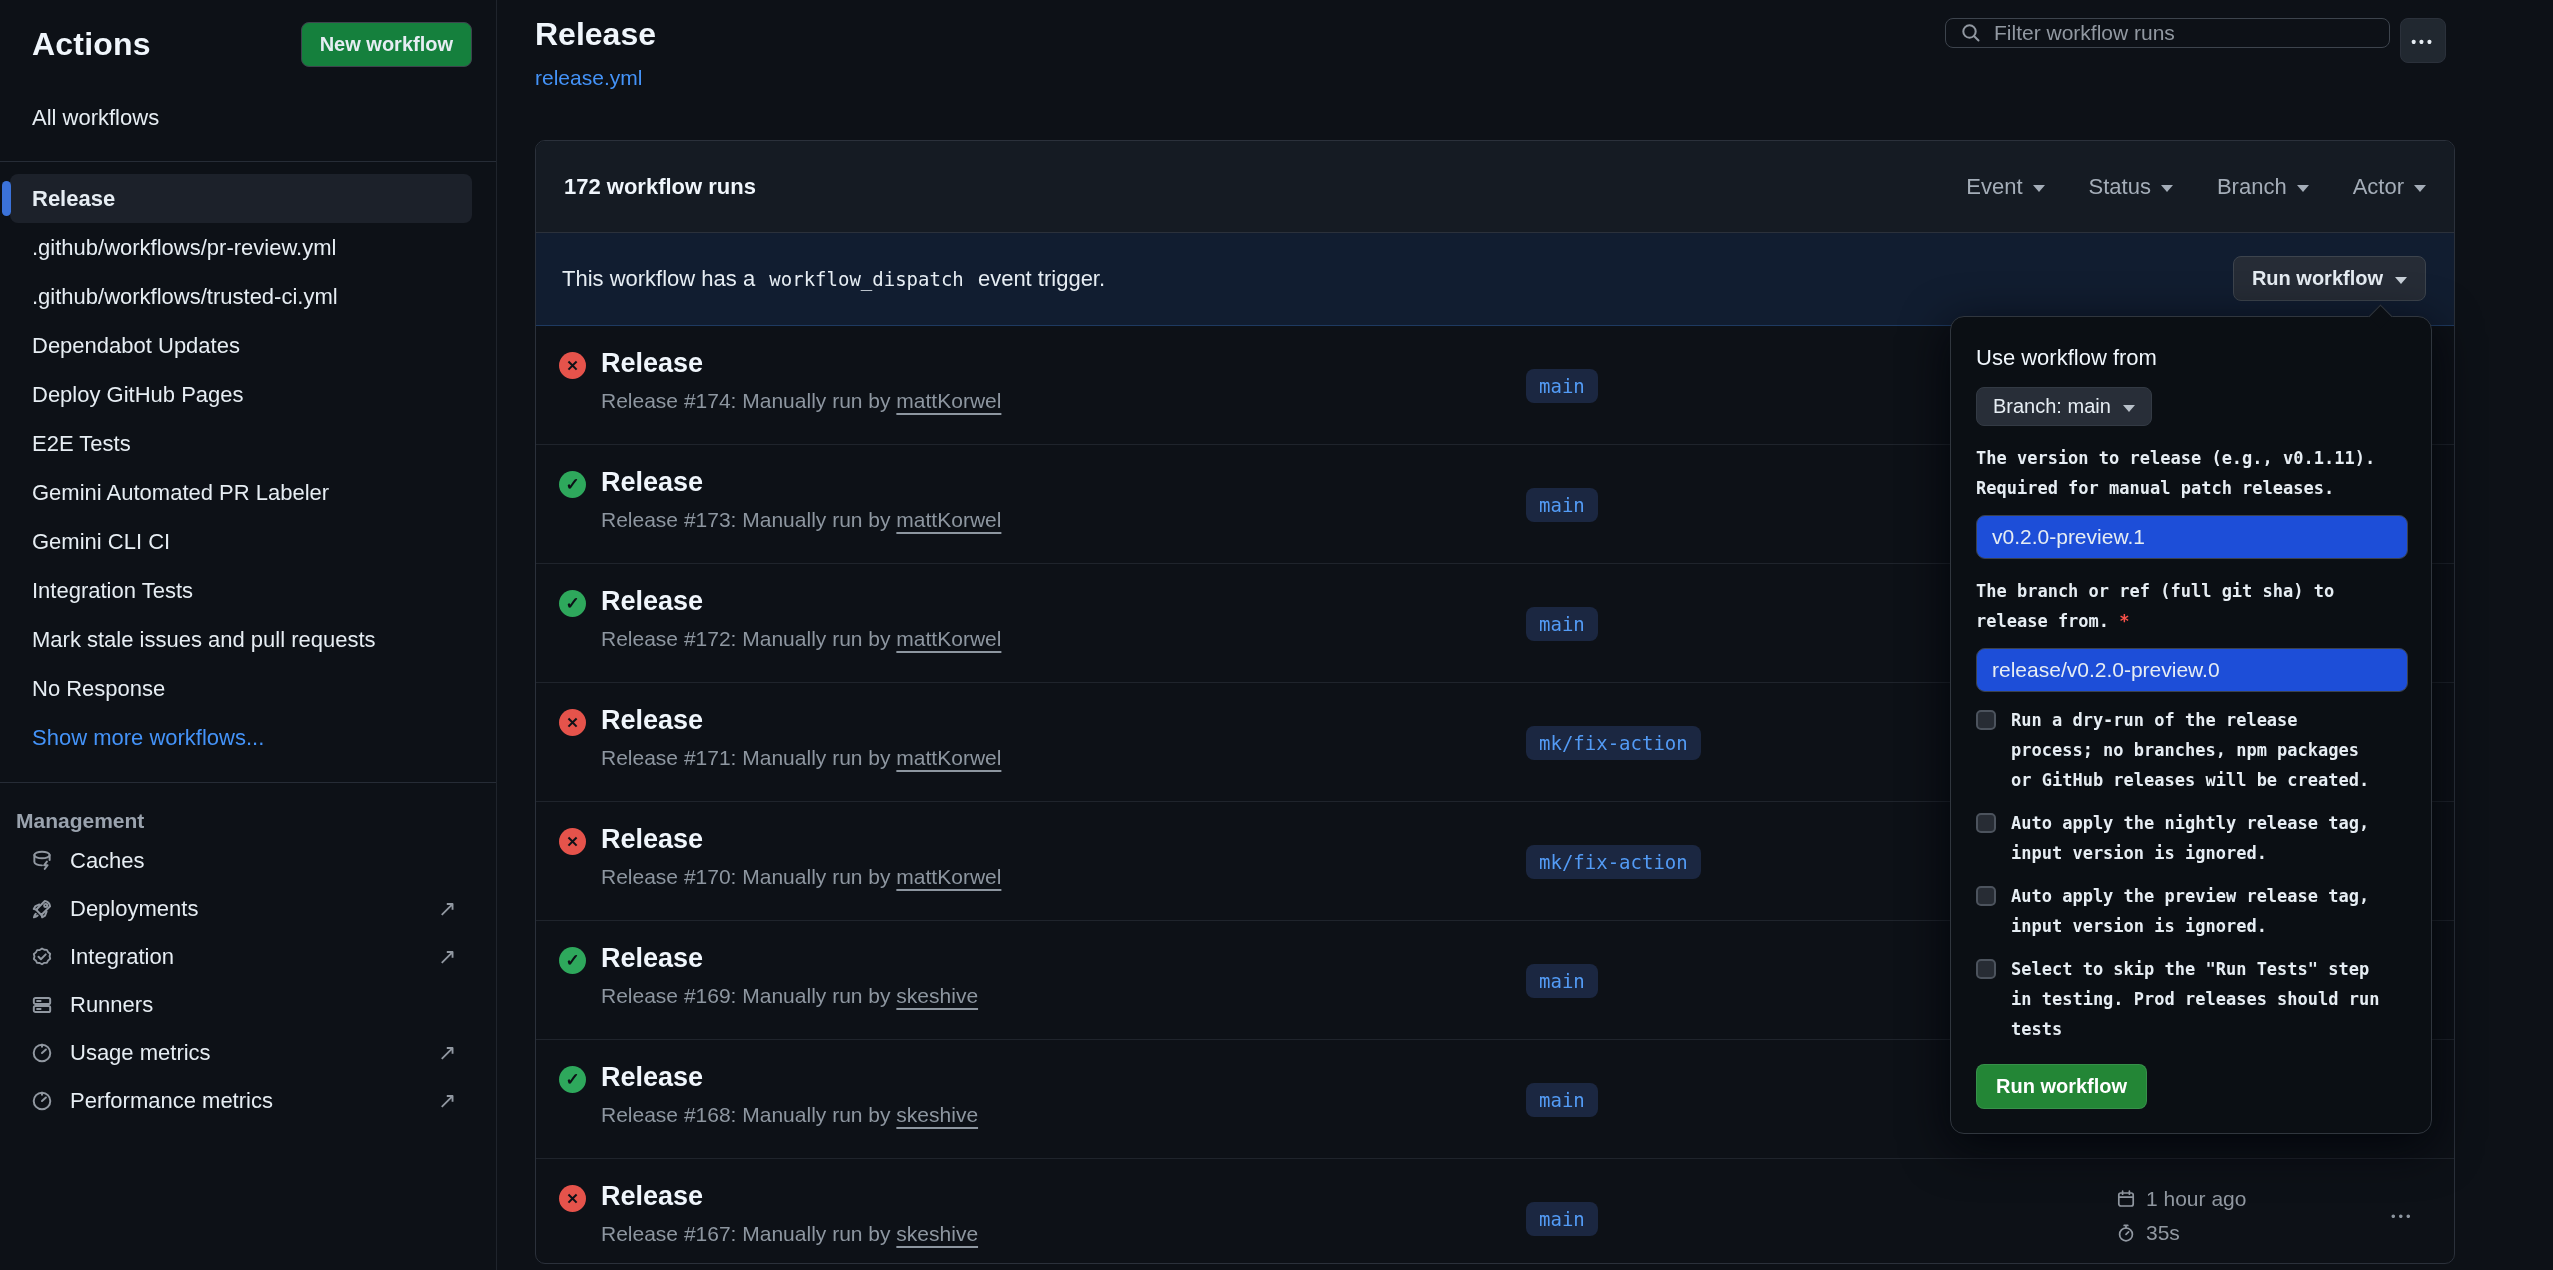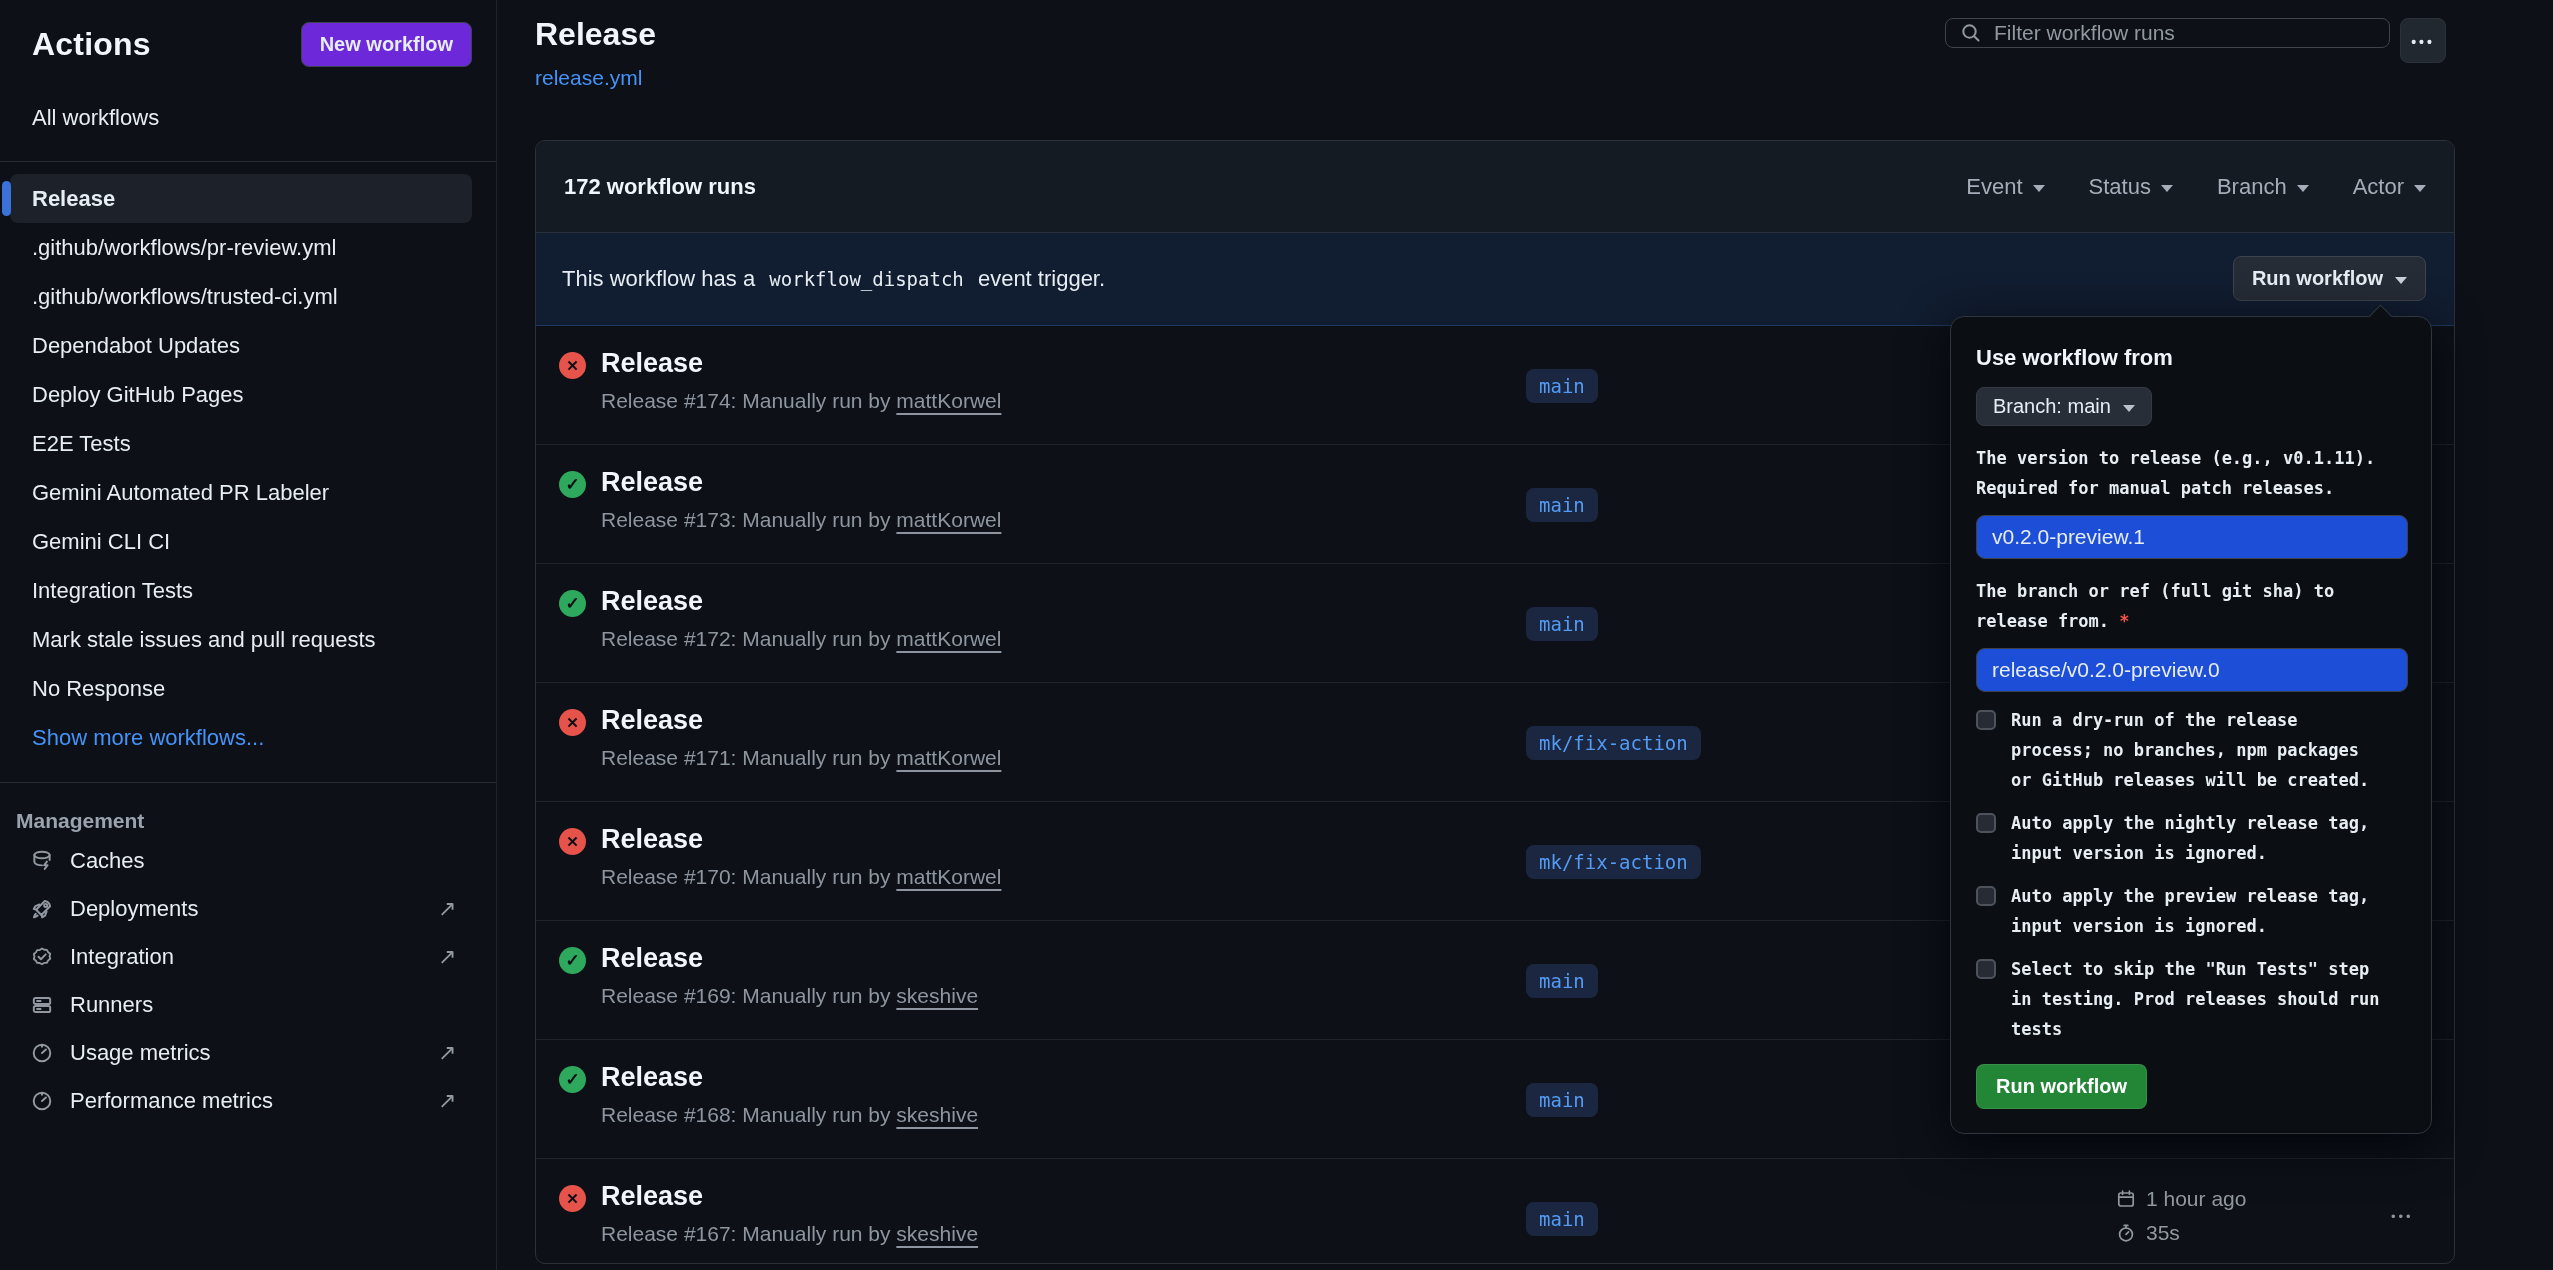--- a/index.html
+++ b/index.html
@@ -9,21 +9,21 @@
     background:#0d1117; color:#e6edf3;
     font-family:"Liberation Sans", sans-serif;
   }
   svg { display:block; }
 
   
   .sidebar { position:absolute; left:0; top:0; width:497px; height:1270px; border-right:1px solid #1f242c; }
   .sidebar-head { display:flex; align-items:center; justify-content:space-between; padding:22px 24px 0 32px; }
   .sidebar-title { font-size:32px; font-weight:700; color:#f0f6fc; letter-spacing:.2px; }
   .btn-secondary {
-    background:#6d28d9; border:1px solid #3d444d; border-radius:8px;
+    background:#15803d; border:1px solid #3d444d; border-radius:8px;
     color:#e6edf3; font-size:20px; font-weight:600; padding:10px 18px; cursor:pointer;
     font-family:"Liberation Sans", sans-serif;
   }
   .all-workflows { margin:28px 0 0; padding:10px 32px; font-size:22px; color:#e6edf3; cursor:pointer; }
   .side-divider { border:none; border-top:1px solid #262c36; margin:20px 0 0; }
   .wf-list { margin-top:12px; }
   .wf-item { position:relative; height:49px; display:flex; align-items:center; padding:0 24px 0 32px; font-size:22px; color:#e6edf3; cursor:pointer; white-space:nowrap; }
   .wf-item.selected { margin:0 24px 0 10px; padding:0 0 0 22px; background:#1c212a; border-radius:8px; font-weight:700; }
   .wf-item.selected::before {
     content:""; position:absolute; left:-8px; top:7px; bottom:7px; width:9px;
@@ -110,21 +110,21 @@
   .run-dialog {
     position:absolute; left:1950px; top:316px; width:482px; z-index:5;
     background:#0b0f14; border:1px solid #30363e; border-radius:14px;
     padding:24px 25px 24px; box-shadow:0 12px 48px rgba(1,4,9,.85);
   }
   .run-dialog::before {
     content:""; position:absolute; top:-9px; right:42px; width:16px; height:16px;
     background:#0b0f14; border-left:1px solid #30363e; border-top:1px solid #30363e;
     transform:rotate(45deg);
   }
-  .dlg-title { font-size:22px; font-weight:700; color:#f0f6fc; margin:4px 0 16px; }
+  .dlg-title { font-size:22px; font-weight:400; color:#f0f6fc; margin:4px 0 16px; }
   .branch-select {
     display:inline-flex; align-items:center; gap:12px; height:39px; padding:0 16px;
     background:#282e38; border:1px solid #333a44; border-radius:8px;
     color:#e6edf3; font-size:20px; cursor:pointer;
   }
   .branch-select .caret { color:#b8c0c9; }
   .dlg-desc {
     margin-top:17px; width:420px;
     font-family:"DejaVu Sans Mono", monospace; font-weight:700;
     font-size:17px; line-height:30px; color:#e6edf3;

